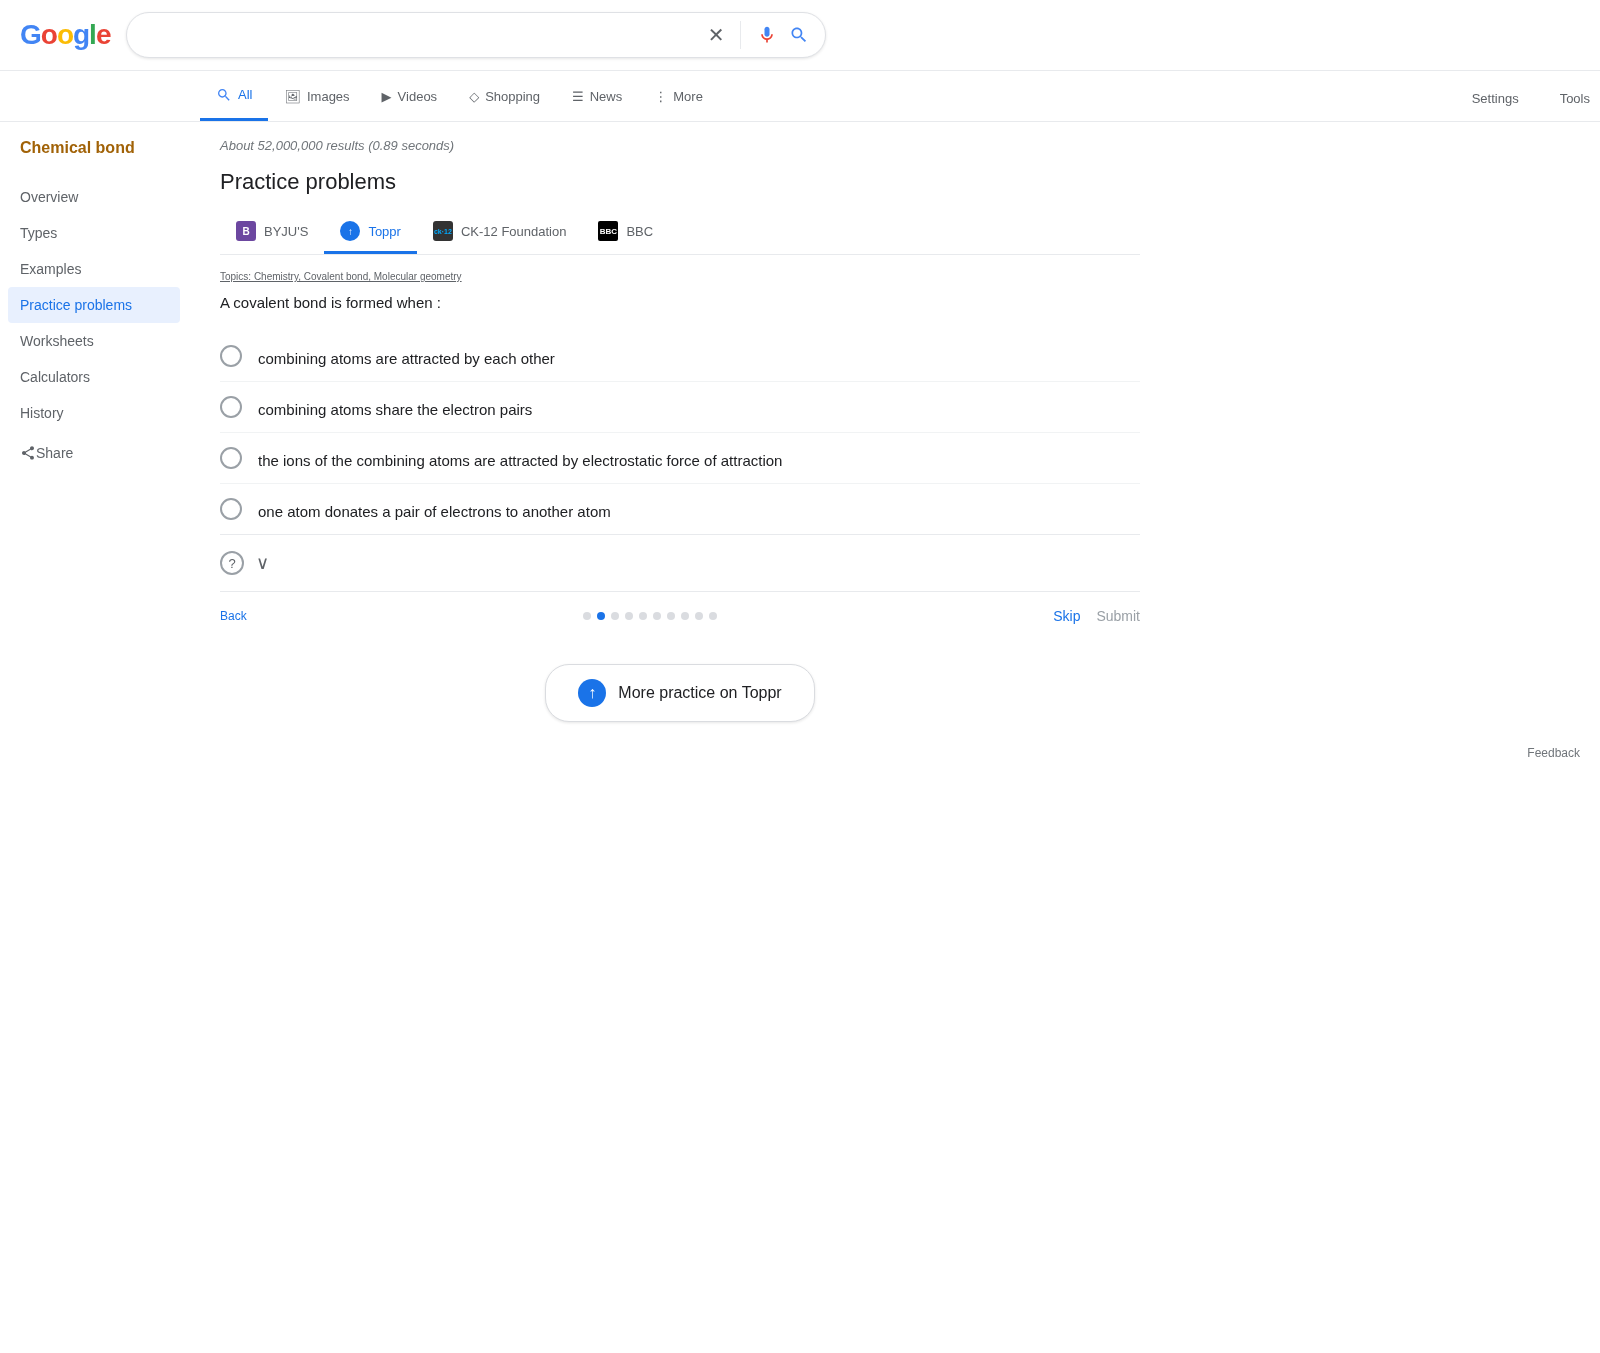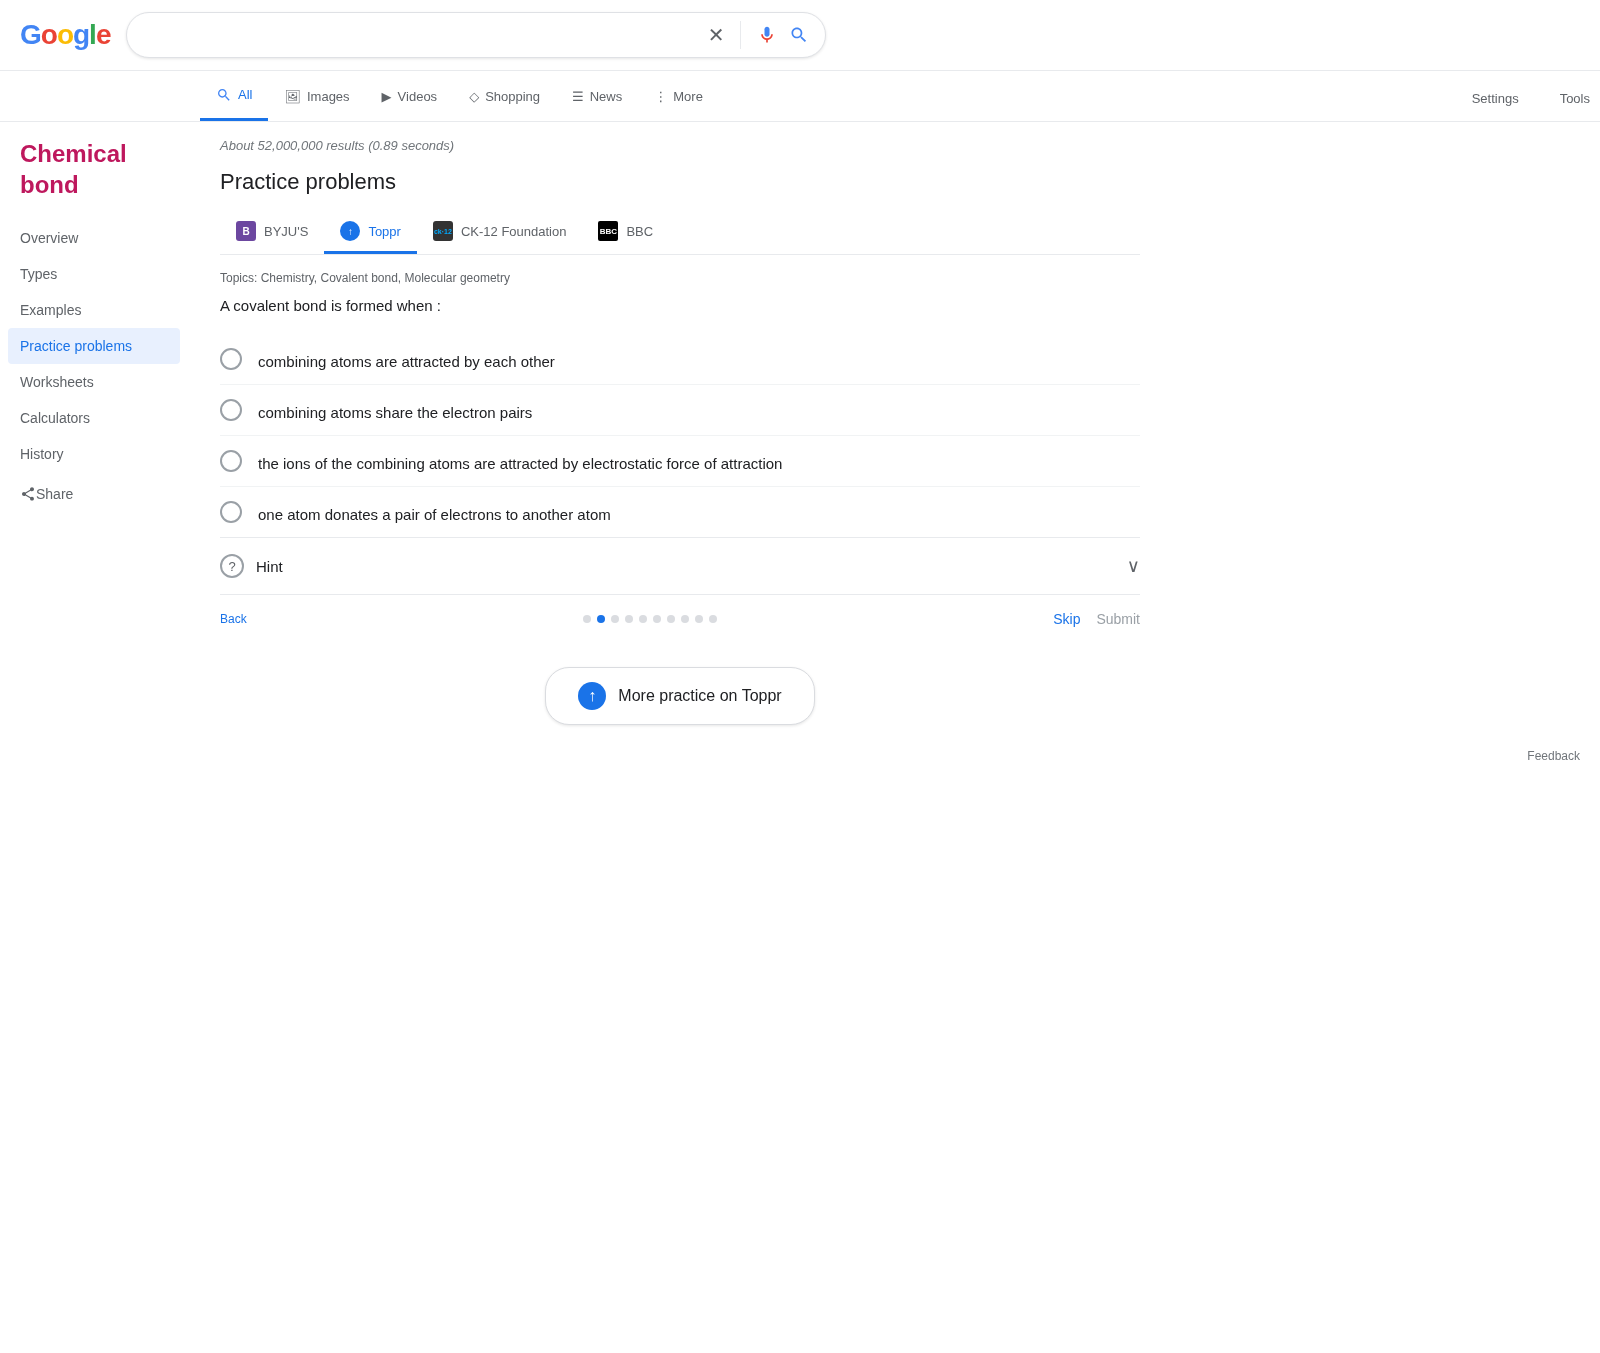--- a/index.html
+++ b/index.html
@@ -23,42 +23,42 @@
     .nav-tab { display: flex; gap: 6px; padding: 12px 16px; cursor: pointer; font-size: 13px; color: #5f6368; text-decoration: none; border-bottom: 3px solid transparent; white-space: nowrap; }
     .nav-tab.active { color: #1a73e8; border-bottom: 3px solid #1a73e8; }
     .nav-settings { margin-left: auto; display: flex; gap: 21px; }
     .nav-settings span { padding: 12px 10px; cursor: pointer; font-size: 13px; color: #5f6368; }
 
     
     .main { display: flex; padding: 16px 0 0 20px; }
 
     
     .sidebar { width: 180px; flex-shrink: 0; padding-right: 20px; }
-    .sidebar-title { font-size: 24px; font-weight: bold; color: #be185d; line-height: 1.3; margin-bottom: 20px; }
+    .sidebar-title { font-size: 16px; font-weight: bold; color: #a16207; line-height: 1.3; margin-bottom: 20px; }
     .sidebar-item { padding: 10px 0; cursor: pointer; font-size: 14px; color: #5f6368; }
     .sidebar-item.active { color: #1a73e8; background: #e8f0fe; padding-left: 12px; margin-left: -12px; border-radius: 4px; }
     .sidebar-share { display: flex; align-items: center; gap: 0; padding: 10px 0; cursor: pointer; color: #5f6368; font-size: 14px; margin-top: 4px; }
 
     
     .content { flex: 1; padding: 0 20px; max-width: 960px; }
     .results-count { font-size: 13px; color: #70757a; margin-bottom: 16px; font-style: italic; }
 
     .practice-title { font-size: 22px; font-weight: normal; color: #202124; margin-bottom: 16px; }
 
     
     .source-tabs { display: flex; align-items: center; gap: 0; border-bottom: 1px solid #e8eaed; margin-bottom: 16px; }
     .source-tab { display: flex; align-items: center; gap: 8px; padding: 10px 16px; cursor: pointer; font-size: 13px; color: #5f6368; border-bottom: 3px solid transparent; }
     .source-tab.active { color: #1a73e8; border-bottom: 3px solid #1a73e8; }
     .source-tab-logo { width: 20px; height: 20px; border-radius: 3px; display: flex; align-items: center; justify-content: center; font-size: 10px; font-weight: bold; }
     .byju-logo { background: #6c47a0; color: #fff; }
     .toppr-logo { background: #1a73e8; color: #fff; border-radius: 50%; }
     .ck12-logo { background: #4a4a4a; color: #0af; font-size: 8px; }
     .bbc-logo { background: #000; color: #fff; font-size: 8px; border-radius: 2px; }
 
-    .topics { font-size: 12px; color: #5f6368; margin-bottom: 12px; }
+    .topics { font-size: 10px; color: #5f6368; margin-bottom: 12px; text-decoration: underline; }
     .question-prompt { font-size: 15px; color: #202124; margin-bottom: 20px; }
 
     
     .option { display: flex; align-items: flex-end; gap: 16px; padding: 14px 0; border-bottom: 1px solid #f1f3f4; }
     .option:last-of-type { border-bottom: none; }
     .radio-btn { width: 22px; height: 22px; border: 2px solid #9aa0a6; border-radius: 50%; flex-shrink: 0; cursor: pointer; }
     .option-text { font-size: 15px; color: #202124; }
 
     
     .hint-row { display: flex; align-items: center; gap: 12px; padding: 16px 0; border-top: 1px solid #e8eaed; }
@@ -214,21 +214,20 @@
         <span class="option-text">the ions of the combining atoms are attracted by electrostatic force of attraction</span>
       </div>
       <div class="option" style="border-bottom: none;">
         <div class="radio-btn"></div>
         <span class="option-text">one atom donates a pair of electrons to another atom</span>
       </div>
     </div>
 
     <div class="hint-row">
       <div class="hint-icon">?</div>
-      <span class="hint-label">Hint</span>
       <span class="hint-chevron">∨</span>
     </div>
 
     <div class="nav-row">
       <span class="nav-back">Back</span>
       <div class="dots">
         <div class="dot"></div>
         <div class="dot active"></div>
         <div class="dot"></div>
         <div class="dot"></div>

